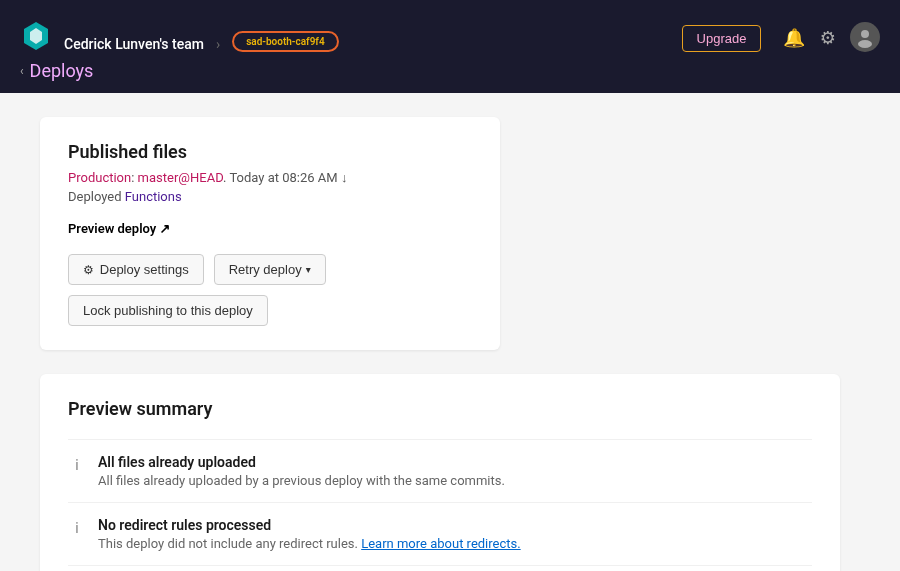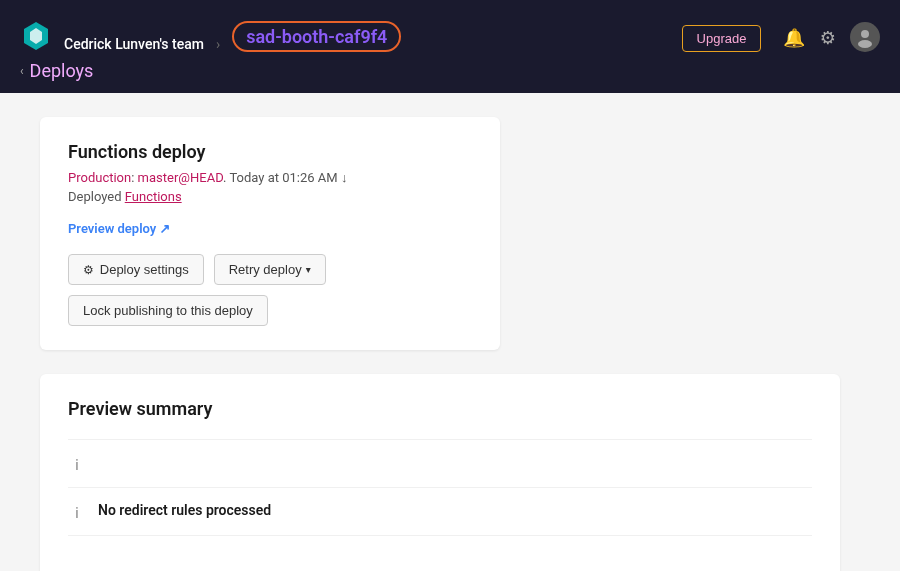--- a/index.html
+++ b/index.html
@@ -27,22 +27,22 @@
     .header-team-name {
       color: #ffffff;
       font-size: 14px;
       font-weight: 500;
     }
     .header-separator {
       color: #666;
       font-size: 14px;
     }
     .header-site-name {
-      color: #8b5cf6;
-      font-size: 18px;
+      color: #eab308;
+      font-size: 10px;
       font-weight: 600;
       border: 2px solid #e8622a;
       border-radius: 20px;
       padding: 3px 12px;
     }
     .header-spacer { flex: 1; }
     .header-upgrade-btn {
       background: transparent;
       border: 1px solid #e8a020;
       color: #f9a8d4;
@@ -126,28 +126,27 @@
     .deploy-meta a {
       color: #be185d;
       cursor: pointer;
     }
     .deploy-functions {
       font-size: 13px;
       color: #555;
       margin-bottom: 14px;
     }
     .deploy-functions a {
-      color: #be185d;
-      text-decoration: underline;
+      color: #4c1d95;
       cursor: pointer;
     }
     .preview-deploy-link {
       font-size: 13px;
       font-weight: 600;
-      color: #3b82f6;
+      color: #000000;
       text-decoration: none;
       display: inline-flex;
       align-items: center;
       gap: 4px;
       margin-bottom: 18px;
       cursor: pointer;
     }
     .deploy-actions {
       display: flex;
       gap: 10px;
@@ -265,25 +264,25 @@
 </div>
 
 <div class="breadcrumb-bar">
   <span class="breadcrumb-arrow">‹</span>
   <a class="breadcrumb-link">Deploys</a>
 </div>
 
 <div class="main-content">
 
   <div class="deploy-card">
-    <div class="deploy-card-title">Functions deploy</div>
+    <div class="deploy-card-title">Published files</div>
     <div class="deploy-meta">
       <a>Production</a>:
       <a>master@HEAD</a>.
-      <span>Today at 01:26 AM</span>
+      <span>Today at 08:26 AM</span>
       <span>↓</span>
     </div>
     <div class="deploy-functions">
       <span>Deployed</span>
       <a>Functions</a>
     </div>
     <a class="preview-deploy-link">Preview deploy ↗</a>
     <div class="deploy-actions">
       <button class="btn">
         <span class="btn-gear-icon">⚙</span>
@@ -297,26 +296,34 @@
         <span>Lock publishing to this deploy</span>
       </button>
     </div>
   </div>
 
   <div class="summary-section">
     <div class="summary-title">Preview summary</div>
 
     <div class="summary-item">
       <div class="summary-icon">ℹ</div>
+      <div class="summary-item-content">
+        <div class="summary-item-title">All files already uploaded</div>
+        <div class="summary-item-desc">All files already uploaded by a previous deploy with the same commits.</div>
+      </div>
     </div>
 
     <div class="summary-item">
       <div class="summary-icon">ℹ</div>
       <div class="summary-item-content">
         <div class="summary-item-title">No redirect rules processed</div>
+        <div class="summary-item-desc">
+          <span>This deploy did not include any redirect rules. </span>
+          <a>Learn more about redirects.</a>
+        </div>
       </div>
     </div>
 
     <div class="summary-item">
       
       
     </div>
 
   </div>
 

